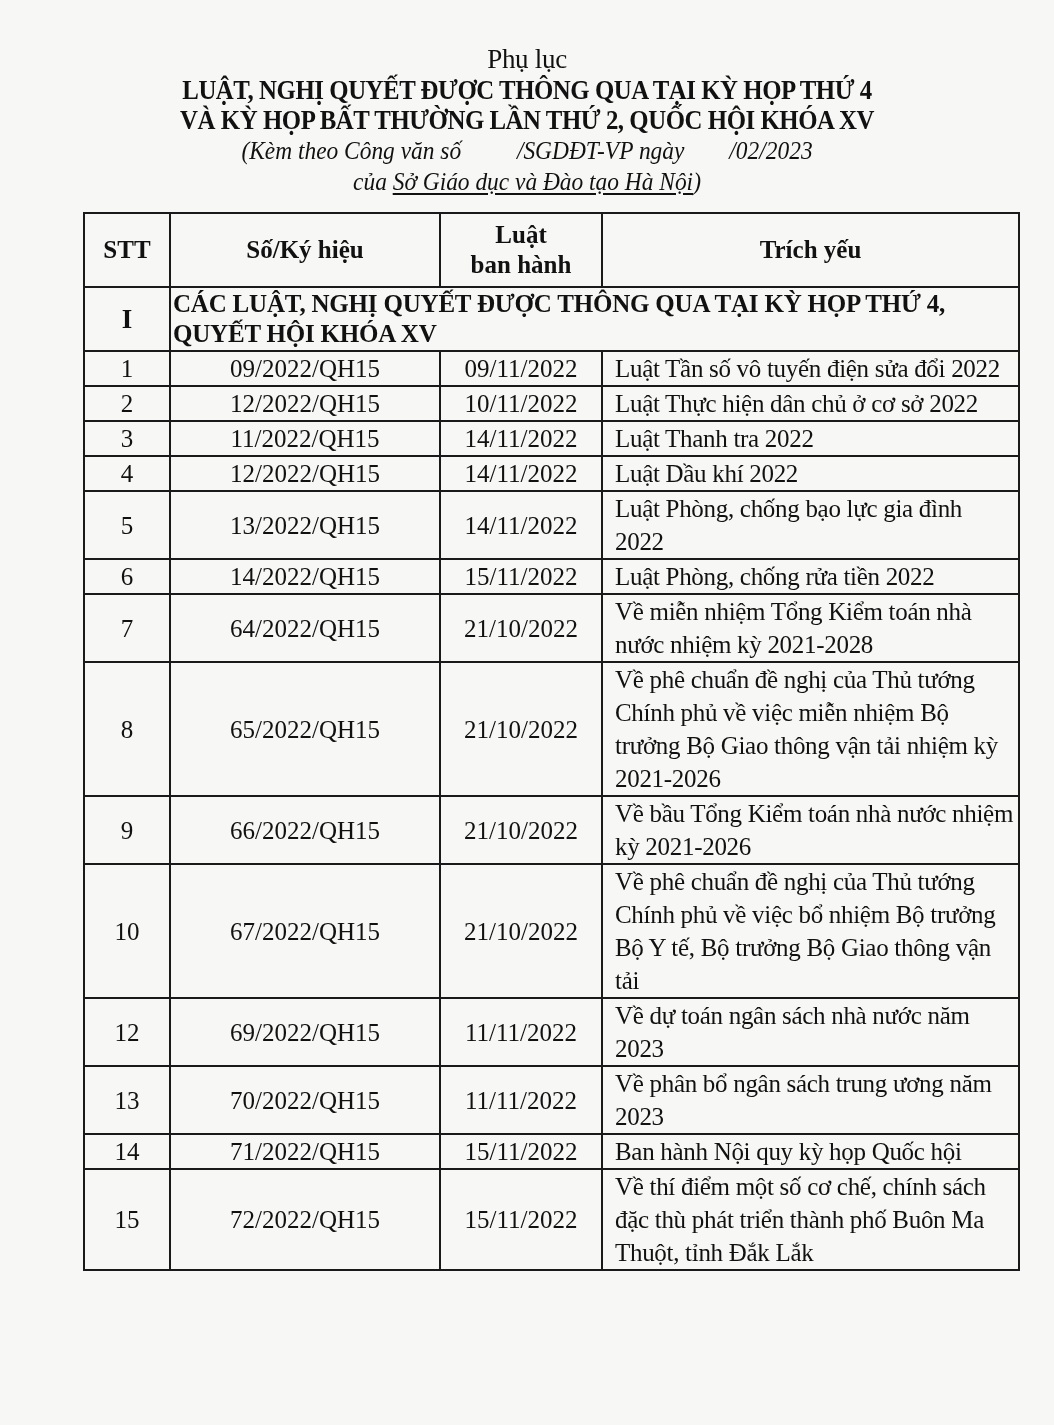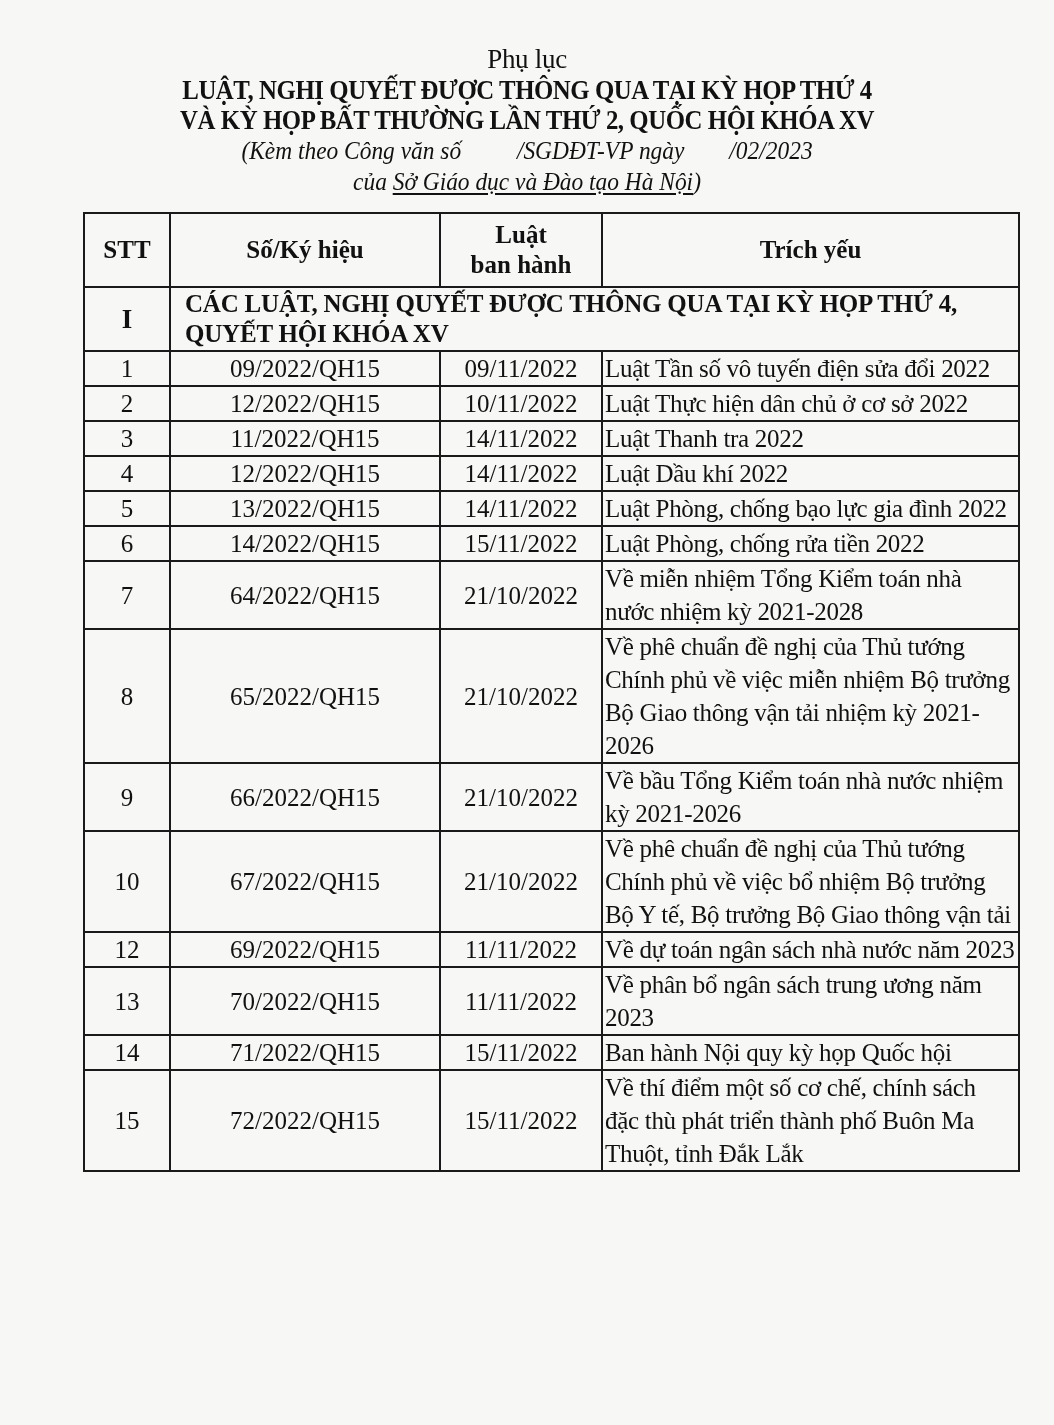--- a/index.html
+++ b/index.html
@@ -89,34 +89,34 @@
       font-weight: bold;
       font-size: 25px;
       line-height: 30px;
       height: 62px;
     }
     .section-row td.sec-num {
       text-align: center;
       font-size: 27px;
     }
     .section-row td.sec-title {
-      padding-left: 14px;
+      padding-left: 2px;
       letter-spacing: -0.2px;
     }
     .data-row td {
       line-height: 33px;
     }
     .data-row td.c-stt,
     .data-row td.c-no,
     .data-row td.c-date {
       text-align: center;
     }
     .data-row td.c-sum {
       text-align: left;
-      padding-left: 2px;
+      padding-left: 12px;
       letter-spacing: -0.3px;
     }
   </style>
 </head>
 <body>
 
 <div class="header">
   <span class="line title-small">Phụ lục</span>
   <span class="line title-main">LUẬT, NGHỊ QUYẾT ĐƯỢC THÔNG QUA TẠI KỲ HỌP THỨ 4</span>
   <span class="line title-main">VÀ KỲ HỌP BẤT THƯỜNG LẦN THỨ 2, QUỐC HỘI KHÓA XV</span>

